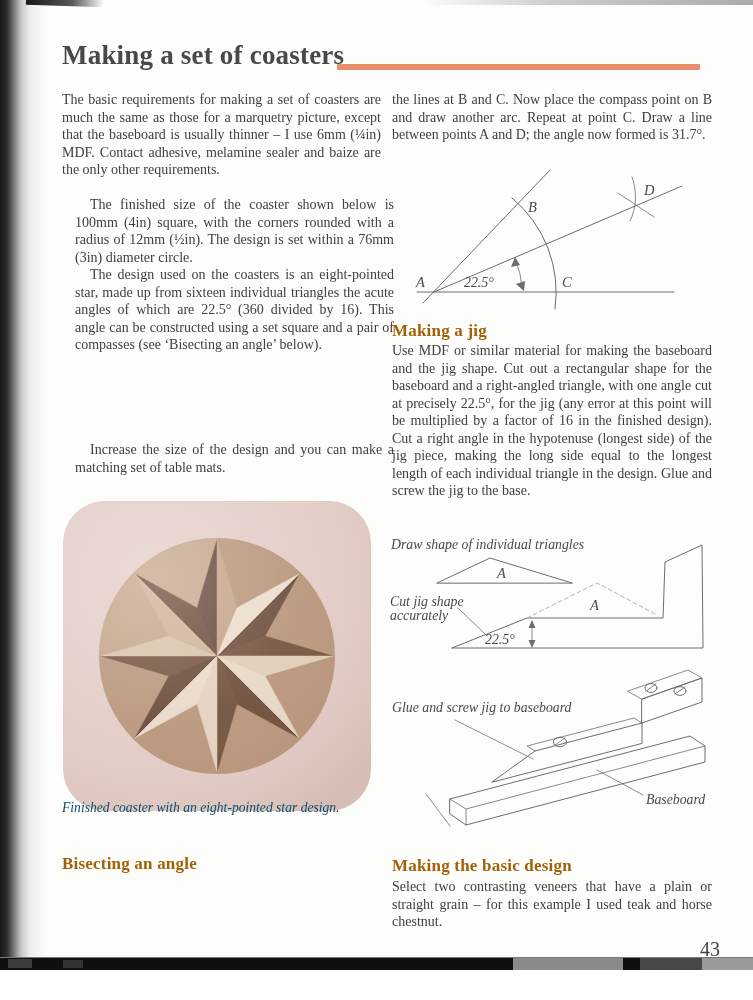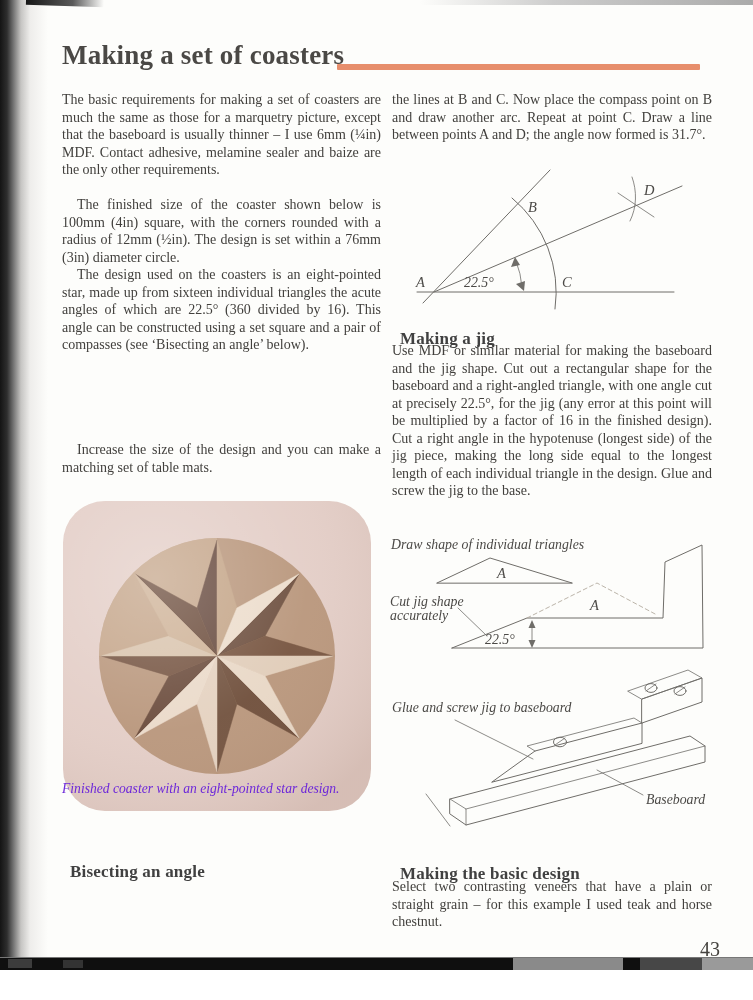--- a/index.html
+++ b/index.html
@@ -17,31 +17,31 @@
   .edge-bottom .seg2{position:absolute;left:63px;top:3px;width:20px;height:8px;background:#333;}
   .edge-bottom .seg3{position:absolute;left:513px;top:1px;width:110px;height:12px;background:#8a8a8a;}
   .edge-bottom .seg4{position:absolute;left:640px;top:1px;width:62px;height:12px;background:#474747;}
   .edge-bottom .seg5{position:absolute;left:702px;top:1px;width:51px;height:12px;background:#9a9a9a;}
   .edge-bottom .hair{position:absolute;left:0;top:0;width:753px;height:1px;background:#777;}
 
   .title{position:absolute;left:62px;top:40px;margin:0;font-size:27px;font-weight:bold;color:#4a4845;letter-spacing:.2px;}
   .rule{position:absolute;left:337px;top:64px;width:363px;height:6px;background:#e78e6c;border-radius:1px;}
 
   p.body{position:absolute;margin:0;font-size:14px;line-height:17.5px;text-align:justify;}
-  p.ind{text-indent:15px;}
+  p.ind{text-indent:15px;margin-left:13px;}
   .lc{left:62px;width:319px;}
   .rc{left:392px;width:320px;}
   #p1{top:91px} #p2{top:196px} #p3{top:266px} #p4{top:371px} #p5{top:441px}
   #p-r1{top:91px}
   #p-jig{top:342px}
   #p-bisect{top:877px}
   #p-design{top:878px}
 
-  .caption{position:absolute;left:62px;top:781px;margin:0;width:319px;font-size:13.6px;font-style:italic;color:#6d28d9;}
-  h2{position:absolute;margin:8px;font-size:17px;font-weight:bold;color:#404040;letter-spacing:.2px;}
+  .caption{position:absolute;left:62px;top:800px;margin:0;width:319px;font-size:13.6px;font-style:italic;color:#0c4a6e;}
+  h2{position:absolute;margin:0;font-size:17px;font-weight:bold;color:#a16207;letter-spacing:.2px;}
   #h-bisect{left:62px;top:854px;}
   #h-jig{left:392px;top:321px;}
   #h-design{left:392px;top:856px;}
   .pagenum{position:absolute;left:676px;top:938px;width:44px;margin:0;font-size:20px;text-align:right;color:#45433f;}
 
   svg.diagram{position:absolute;overflow:visible;}
   svg.diagram path, svg.diagram line, svg.diagram polyline, svg.diagram circle, svg.diagram ellipse
     {fill:none;stroke:#6f6d69;stroke-width:1;stroke-linecap:round;stroke-linejoin:round;}
   svg.diagram .dash{stroke:#b3ab9f;stroke-dasharray:4 3;stroke-width:0.9;}
   svg.diagram .thin{stroke-width:0.8;}

